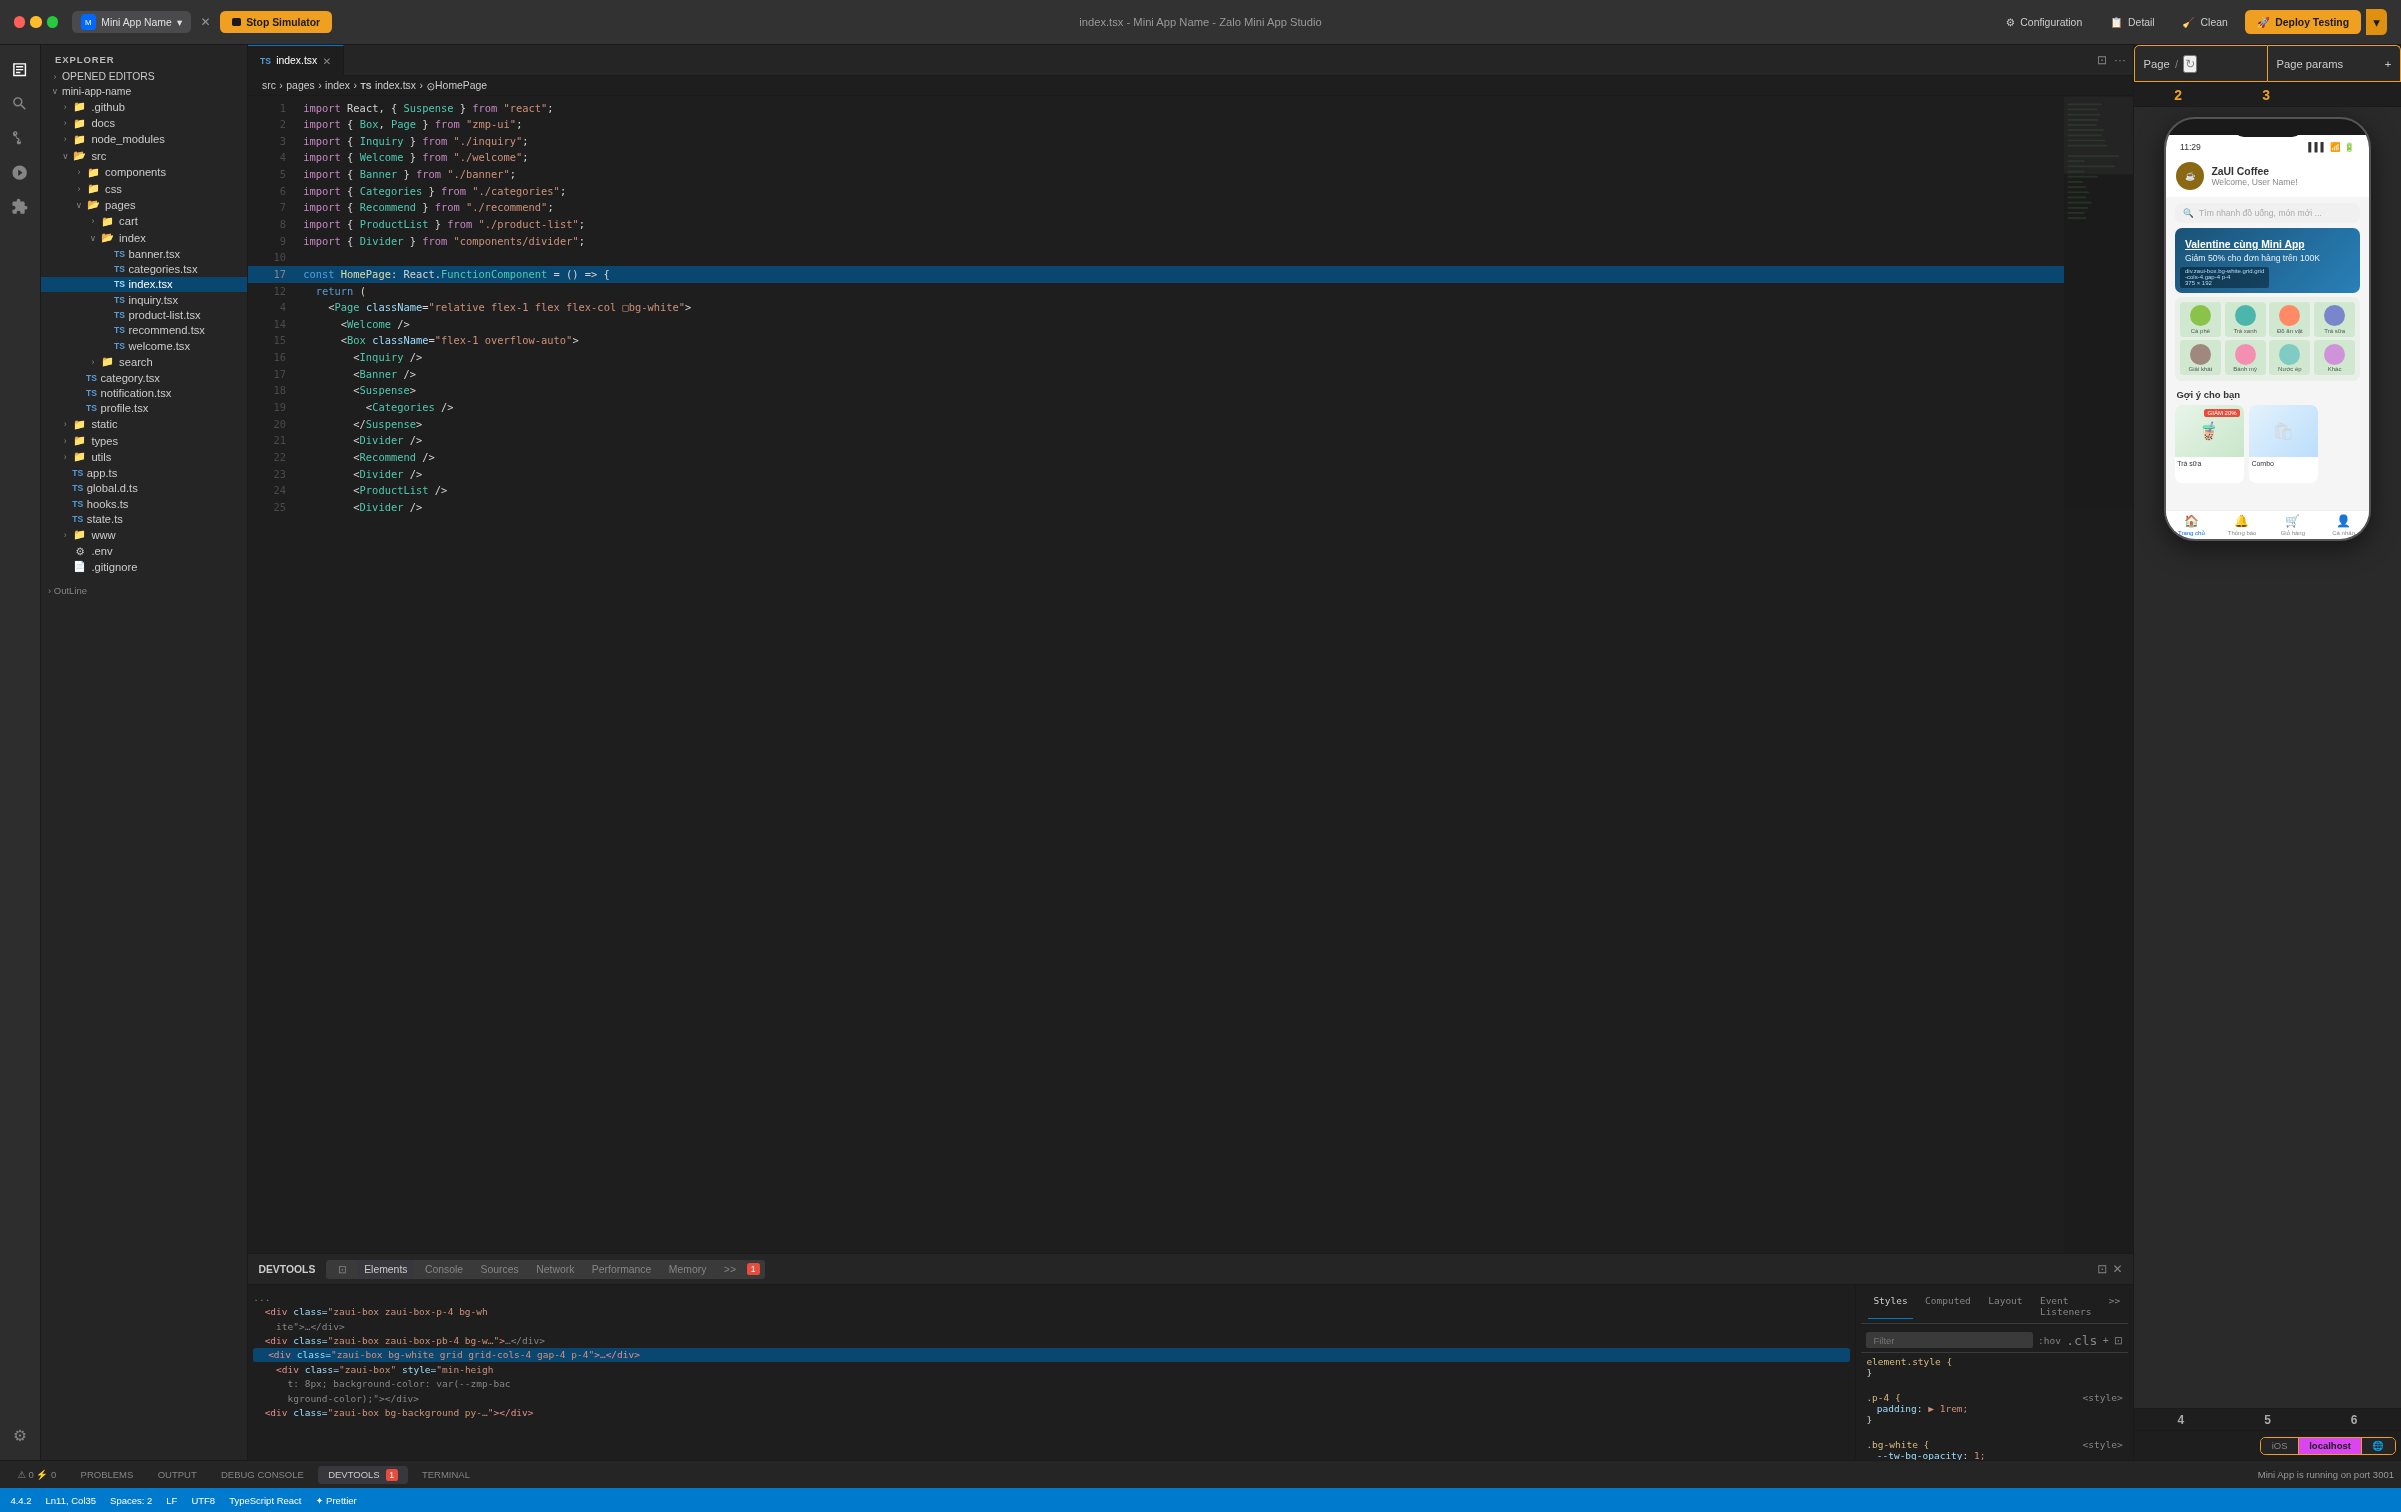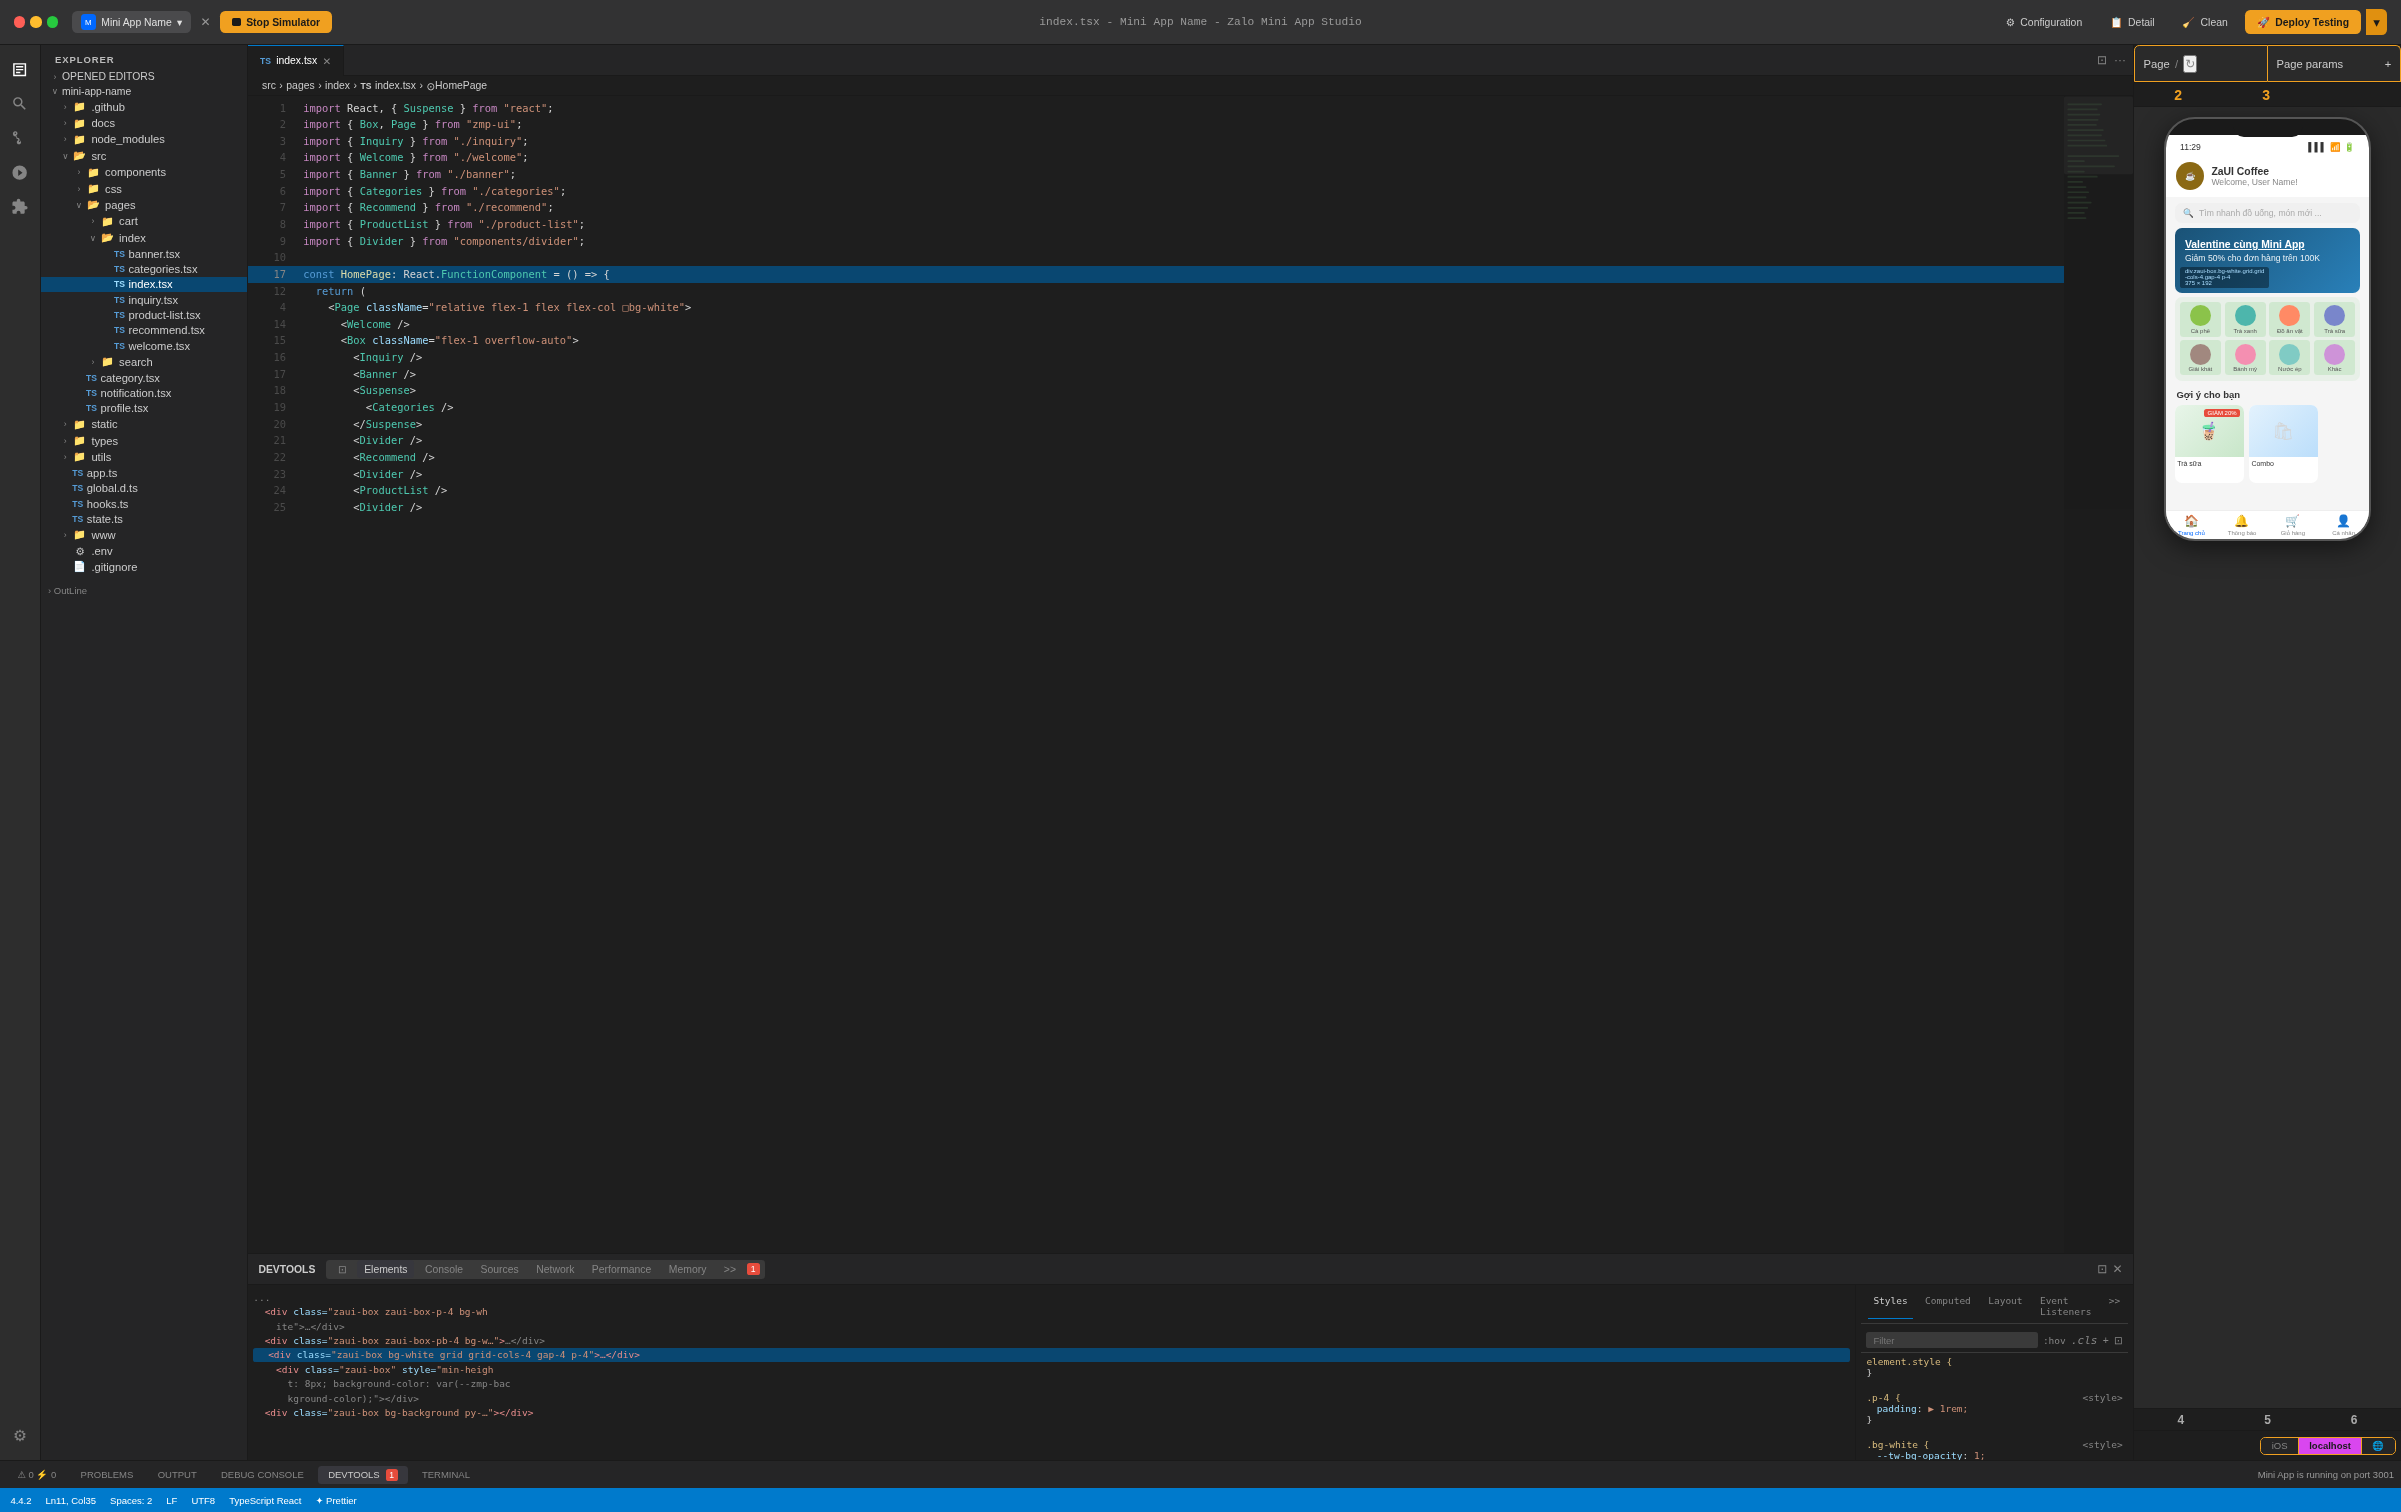--- a/index.html
+++ b/index.html
@@ -15,21 +15,21 @@
       padding: 0 14px;
       border-bottom: 0.9px solid #1a1a1a;
       flex-shrink: 0;
     }
     .title-bar-left { display: flex; align-items: center; gap: 7px; }
     .traffic-lights { display: flex; gap: 5.2px; margin-right: 7px; }
     .traffic-light { width: 11.2px; height: 11.2px; border-radius: 50%; }
     .tl-red { background: #ff5f56; }
     .tl-yellow { background: #ffbd2e; }
     .tl-green { background: #27c93f; }
-    .title-bar-center { position: absolute; left: 50%; transform: translateX(-50%); font-size: 11.2px; color: #999; font-family: Liberation Mono, monospace; }
+    .title-bar-center { position: absolute; left: 50%; transform: translateX(-50%); font-size: 11.2px; color: #999; }
 
     .app-selector {
       display: flex; align-items: center; gap: 5.2px;
       background: #4a4a4c; border-radius: 5.2px; padding: 3.5px 8.6px;
       font-size: 10.4px; color: #e0e0e0; cursor: pointer; border: none;
     }
     .app-icon { width: 15.6px; height: 15.6px; background: #0068ff; border-radius: 3.5px; display: flex; align-items: center; justify-content: center; font-size: 7.8px; color: white; }
     .close-btn { width: 15.6px; height: 15.6px; background: transparent; border: none; color: #999; cursor: pointer; font-size: 12px; display: flex; align-items: center; justify-content: center; }
 
     .stop-sim-btn {
@@ -1010,21 +1010,21 @@
               <span class="devtools-style-tab active">Styles</span>
               <span class="devtools-style-tab">Computed</span>
               <span class="devtools-style-tab">Layout</span>
               <span class="devtools-style-tab">Event Listeners</span>
               <span class="devtools-style-tab">&gt;&gt;</span>
             </div>
           </div>
           <div style="display:flex; align-items:center; gap:5.2px; padding: 3.5px 5.2px; border-bottom: 0.9px solid #3a3a3a;">
             <input class="styles-filter" type="text" placeholder="Filter" style="">
             <span style="color:#858585; font-size:9.5px;">:hov</span>
-            <span style="color:#858585; font-size:11px;font-style:italic;">.cls</span>
+            <span style="color:#858585; font-size:13px;">.cls</span>
             <button class="styles-filter-btn">+</button>
             <button class="styles-filter-btn">⊡</button>
           </div>
 
           <div class="css-rule" style="padding:3.5px 5.2px;">
             <div class="css-selector">element.style {</div>
             <div class="css-important">}</div>
           </div>
 
           <div class="css-rule" style="padding:3.5px 5.2px;">

